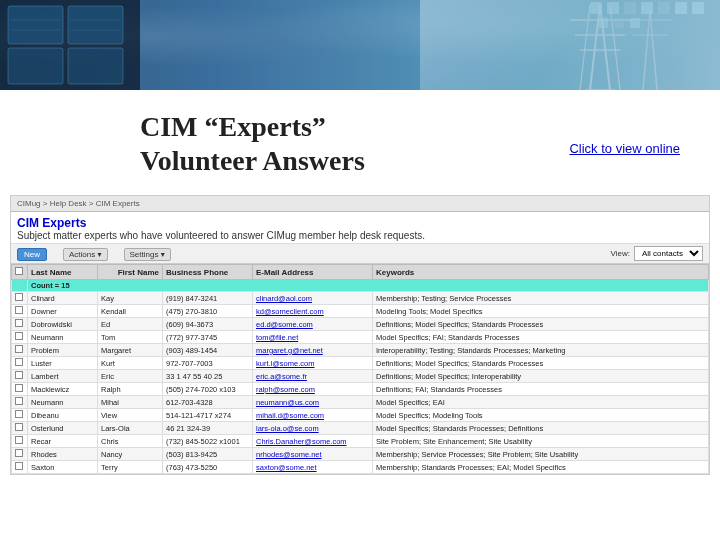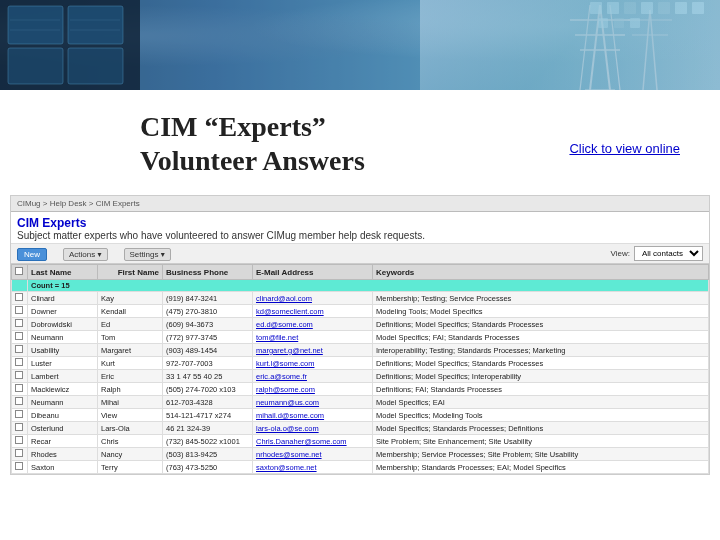--- a/index.html
+++ b/index.html
@@ -356,21 +356,21 @@
         <tr>
           <td><span class="checkbox-icon"></span></td>
           <td>Neumann</td>
           <td>Tom</td>
           <td>(772) 977-3745</td>
           <td style="color: rgb(0, 0, 204); text-decoration: underline;">tom@file.net</td>
           <td>Model Specifics; FAI; Standards Processes</td>
         </tr>
         <tr>
           <td><span class="checkbox-icon"></span></td>
-          <td>Usability</td>
+          <td>Problem</td>
           <td>Margaret</td>
           <td>(903) 489-1454</td>
           <td style="color: rgb(0, 0, 204); text-decoration: underline;">margaret.g@net.net</td>
           <td>Interoperability; Testing; Standards Processes; Marketing</td>
         </tr>
         <tr>
           <td><span class="checkbox-icon"></span></td>
           <td>Luster</td>
           <td>Kurt</td>
           <td>972-707-7003</td>

